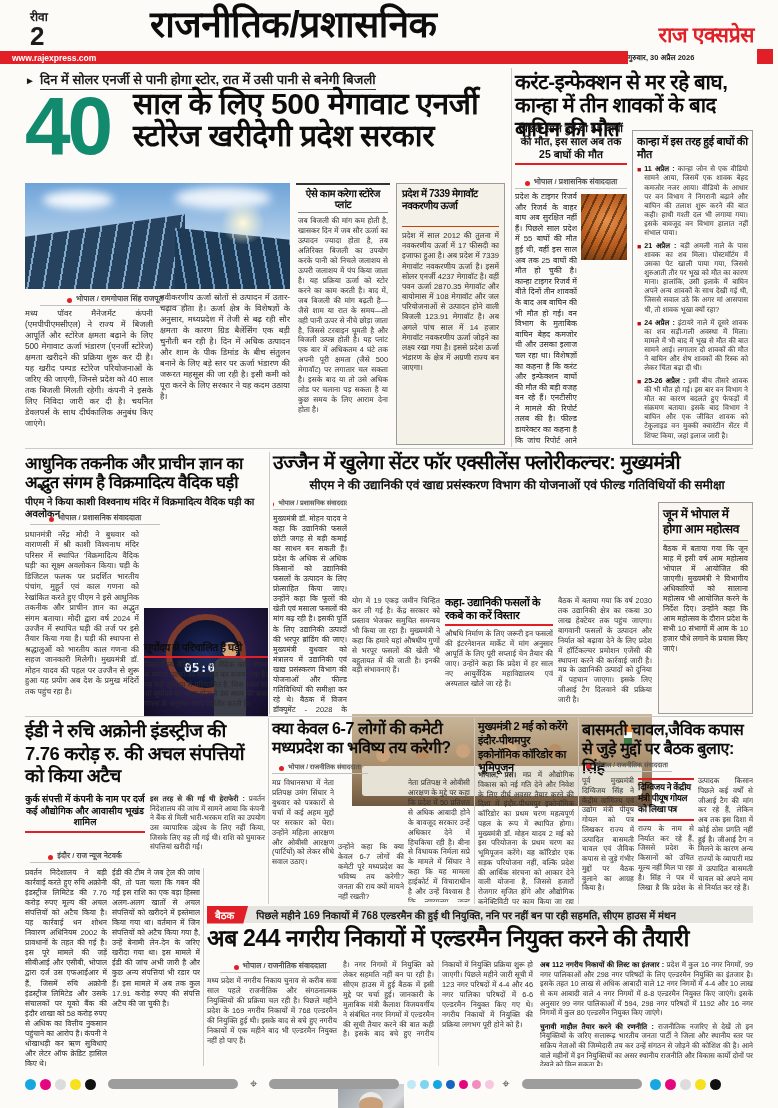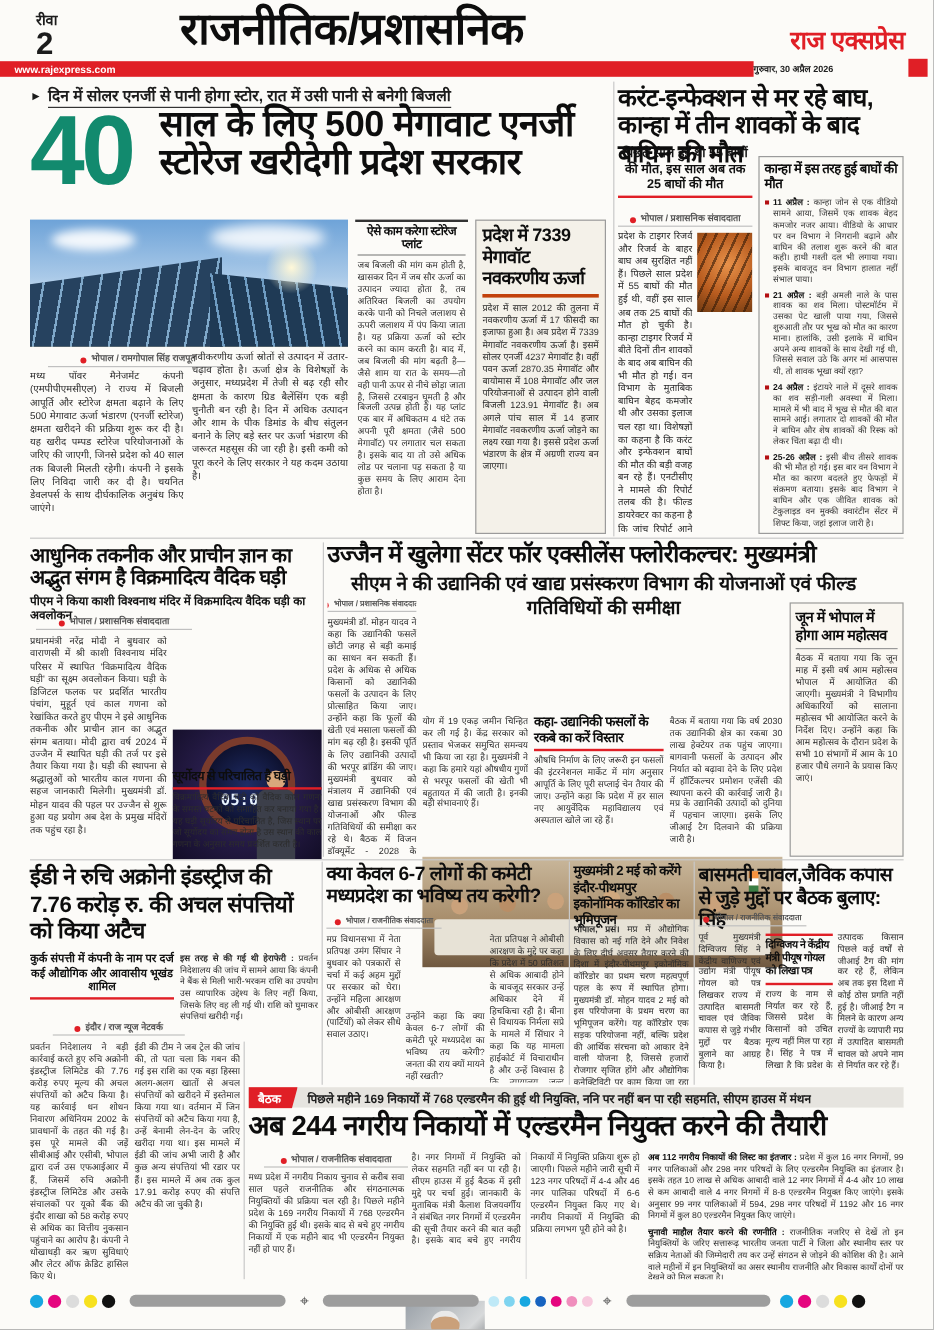--- a/index.html
+++ b/index.html
@@ -66,21 +66,21 @@
     <span>भोपाल / रामगोपाल सिंह राजपूत</span>
   </div>
   <div class="abs body-txt" style="left:25px;top:309px;width:128px;height:136px">मध्य पॉवर मैनेजमेंट कंपनी (एमपीपीएमसीएल) ने राज्य में बिजली आपूर्ति और स्टोरेज क्षमता बढ़ाने के लिए 500 मेगावाट ऊर्जा भंडारण (एनर्जी स्टोरेज) क्षमता खरीदने की प्रक्रिया शुरू कर दी है। यह खरीद पम्पड स्टोरेज परियोजनाओं के जरिए की जाएगी, जिनसे प्रदेश को 40 साल तक बिजली मिलती रहेगी। कंपनी ने इसके लिए निविदा जारी कर दी है। चयनित डेवलपर्स के साथ दीर्घकालिक अनुबंध किए जाएंगे।</div>
   <div class="abs body-txt" style="left:160px;top:293px;width:130px;height:152px">नवीकरणीय ऊर्जा स्रोतों से उत्पादन में उतार-चढ़ाव होता है। ऊर्जा क्षेत्र के विशेषज्ञों के अनुसार, मध्यप्रदेश में तेजी से बढ़ रही सौर क्षमता के कारण ग्रिड बैलेंसिंग एक बड़ी चुनौती बन रही है। दिन में अधिक उत्पादन और शाम के पीक डिमांड के बीच संतुलन बनाने के लिए बड़े स्तर पर ऊर्जा भंडारण की जरूरत महसूस की जा रही है। इसी कमी को पूरा करने के लिए सरकार ने यह कदम उठाया है।</div>
 
   <div class="abs" style="left:296px;top:183px;width:94px;height:262px;border-top:2px solid #333;padding:3px 2px;overflow:hidden">
     <div class="hl" style="font-size:10px;text-align:center;border-bottom:1px solid #888;padding-bottom:2px;margin-bottom:3px">ऐसे काम करेगा स्टोरेज प्लांट</div>
     <div class="body-txt" style="font-size:7.4px;height:232px">जब बिजली की मांग कम होती है, खासकर दिन में जब सौर ऊर्जा का उत्पादन ज्यादा होता है, तब अतिरिक्त बिजली का उपयोग करके पानी को निचले जलाशय से ऊपरी जलाशय में पंप किया जाता है। यह प्रक्रिया ऊर्जा को स्टोर करने का काम करती है। बाद में, जब बिजली की मांग बढ़ती है—जैसे शाम या रात के समय—तो वही पानी ऊपर से नीचे छोड़ा जाता है, जिससे टरबाइन घूमती है और बिजली उत्पन्न होती है। यह प्लांट एक बार में अधिकतम 4 घंटे तक अपनी पूरी क्षमता (जैसे 500 मेगावॉट) पर लगातार चल सकता है। इसके बाद या तो उसे अधिक लोड पर चलाना पड़ सकता है या कुछ समय के लिए आराम देना होता है।</div>
   </div>
   <div class="abs box" style="left:396px;top:183px;width:109px;height:262px;padding:4px 5px;background:#f4f1e9">
-    <div class="hl center" style="font-size:15px;line-height:1.2;border-bottom:3px solid #c2410c;padding-bottom:3px;margin-bottom:4px">प्रदेश में 7339 मेगावॉट नवकरणीय ऊर्जा</div>
+    <div class="hl center" style="font-size:10px;line-height:1.2;border-bottom:1px solid #c2410c;padding-bottom:14px;margin-bottom:4px">प्रदेश में 7339 मेगावॉट नवकरणीय ऊर्जा</div>
     <div class="body-txt" style="font-size:7.6px;height:210px">प्रदेश में साल 2012 की तुलना में नवकरणीय ऊर्जा में 17 फीसदी का इजाफा हुआ है। अब प्रदेश में 7339 मेगावॉट नवकरणीय ऊर्जा है। इसमें सोलर एनर्जी 4237 मेगावॉट है। वहीं पवन ऊर्जा 2870.35 मेगावॉट और बायोमास में 108 मेगावॉट और जल परियोजनाओं से उत्पादन होने वाली बिजली 123.91 मेगावॉट है। अब अगले पांच साल में 14 हजार मेगावॉट नवकरणीय ऊर्जा जोड़ने का लक्ष्य रखा गया है। इससे प्रदेश ऊर्जा भंडारण के क्षेत्र में अग्रणी राज्य बन जाएगा।</div>
   </div>
 
   <div class="abs vdiv" style="left:511px;top:68px;height:379px"></div>
   <div class="abs hl" style="left:515px;top:70px;width:240px;font-size:20.5px;line-height:1.14">करंट-इन्फेक्शन से मर रहे बाघ, कान्हा में तीन शावकों के बाद बाघिन की मौत</div>
   <div class="abs" style="left:515px;top:122px;width:112px">
     <div class="deck" style="font-size:10.5px">पिछले साल हुई थी 55 बाघों की मौत, इस साल अब तक 25 बाघों की मौत</div>
     <div class="rule-red"></div>
   </div>
   <div class="abs byline" style="left:515px;top:176px;width:112px">
@@ -135,21 +135,21 @@
   </div>
   <div class="abs" style="left:144px;top:642px;width:124px">
     <div class="hl center" style="font-size:10.5px">सूर्योदय से परिचालित है घड़ी</div>
     <div class="rule-red"></div>
   </div>
   <div class="abs body-txt" style="left:144px;top:660px;width:124px;height:54px;font-size:7.3px">विक्रमादित्य वैदिक घड़ी को वैदिक काल गणना के समस्त घटकों को समाहित कर बनाया गया है। यह घड़ी सूर्योदय से परिचालित है, जिस स्थान पर जो सूर्योदय का समय होता है उस स्थान की काल गणना के अनुसार समय प्रदर्शित करती है।</div>
 
   <div class="abs vdiv" style="left:269px;top:452px;height:262px"></div>
 
   <div class="abs hl center" style="left:273px;top:452px;width:480px;font-size:19.5px">उज्जैन में खुलेगा सेंटर फॉर एक्सीलेंस फ्लोरीकल्चर: मुख्यमंत्री</div>
-  <div class="abs deck" style="left:283px;top:478px;width:440px;font-size:16px">सीएम ने की उद्यानिकी एवं खाद्य प्रसंस्करण विभाग की योजनाओं एवं फील्ड गतिविधियों की समीक्षा</div>
+  <div class="abs deck" style="left:297px;top:478px;width:440px;font-size:12px">सीएम ने की उद्यानिकी एवं खाद्य प्रसंस्करण विभाग की योजनाओं एवं फील्ड गतिविधियों की समीक्षा</div>
   <div class="abs byline" style="left:273px;top:498px;width:74px;font-size:6.6px">
     <span class="bdot"></span>
     <span>भोपाल / प्रशासनिक संवाददाता</span>
   </div>
   <div class="abs body-txt" style="left:273px;top:514px;width:74px;height:200px;font-size:7.5px">मुख्यमंत्री डॉ. मोहन यादव ने कहा कि उद्यानिकी फसलें छोटी जगह से बड़ी कमाई का साधन बन सकती हैं। प्रदेश के अधिक से अधिक किसानों को उद्यानिकी फसलों के उत्पादन के लिए प्रोत्साहित किया जाए। उन्होंने कहा कि फूलों की खेती एवं मसाला फसलों की मांग बढ़ रही है। इसकी पूर्ति के लिए उद्यानिकी उत्पादों की भरपूर ब्रांडिंग की जाए। मुख्यमंत्री बुधवार को मंत्रालय में उद्यानिकी एवं खाद्य प्रसंस्करण विभाग की योजनाओं और फील्ड गतिविधियों की समीक्षा कर रहे थे। बैठक में विजन डॉक्यूमेंट - 2028 के मद्देनजर विस्तार से चर्चा हुई।</div>
   <div class="abs photo" style="left:352px;top:500px;width:300px;height:92px;background:linear-gradient(180deg,#c9b79b 0%,#a98f6d 55%,#6f5840 100%)">
     <div class="abs" style="left:10px;top:52px;width:280px;height:30px;background:#e7e2d6;border-radius:3px"></div>
     <div class="abs" style="left:24px;top:34px;width:14px;height:14px;border-radius:50%;background:#caa27b"></div>
     <div class="abs" style="left:64px;top:32px;width:14px;height:14px;border-radius:50%;background:#b98e66"></div>
     <div class="abs" style="left:104px;top:30px;width:14px;height:14px;border-radius:50%;background:#caa27b"></div>
@@ -178,21 +178,21 @@
 
   <div class="abs hl center" style="left:25px;top:720px;width:240px;font-size:18.5px;line-height:1.22">ईडी ने रुचि अक्रोनी इंडस्ट्रीज की 7.76 करोड़ रु. की अचल संपत्तियों को किया अटैच</div>
   <div class="abs body-txt" style="left:150px;top:794px;width:115px;height:74px;font-size:7.2px">
     <b class="note">इस तरह से की गई थी हेराफेरी :</b>
     <span>प्रवर्तन निदेशालय की जांच में सामने आया कि कंपनी ने बैंक से मिली भारी-भरकम राशि का उपयोग उस व्यापारिक उद्देश्य के लिए नहीं किया, जिसके लिए वह ली गई थी। राशि को घुमाकर संपत्तियां खरीदी गईं।</span>
   </div>
   <div class="abs" style="left:25px;top:794px;width:120px">
     <div class="deck" style="font-size:9.3px">कुर्क संपत्ती में कंपनी के नाम पर दर्ज कई औद्योगिक और आवासीय भूखंड शामिल</div>
     <div class="rule-red"></div>
   </div>
-  <div class="abs byline" style="left:44px;top:850px;width:110px">
+  <div class="abs byline" style="left:30px;top:850px;width:110px">
     <span class="bdot"></span>
     <span>इंदौर / राज न्यूज नेटवर्क</span>
   </div>
   <div class="abs body-txt" style="left:25px;top:868px;width:82px;height:198px;font-size:7.5px">प्रवर्तन निदेशालय ने बड़ी कार्रवाई करते हुए रुचि अक्रोनी इंडस्ट्रीज लिमिटेड की 7.76 करोड़ रुपए मूल्य की अचल संपत्तियों को अटैच किया है। यह कार्रवाई धन शोधन निवारण अधिनियम 2002 के प्रावधानों के तहत की गई है। इस पूरे मामले की जड़ें सीबीआई और एसीबी, भोपाल द्वारा दर्ज उस एफआईआर में हैं, जिसमें रुचि अक्रोनी इंडस्ट्रीज लिमिटेड और उसके संचालकों पर यूको बैंक की इंदौर शाखा को 58 करोड़ रुपए से अधिक का वित्तीय नुकसान पहुंचाने का आरोप है। कंपनी ने धोखाधड़ी कर ऋण सुविधाएं और लेटर ऑफ क्रेडिट हासिल किए थे।</div>
   <div class="abs body-txt" style="left:112px;top:868px;width:88px;height:198px;font-size:7.5px">ईडी की टीम ने जब ट्रेल की जांच की, तो पता चला कि गबन की गई इस राशि का एक बड़ा हिस्सा अलग-अलग खातों से अचल संपत्तियों को खरीदने में इस्तेमाल किया गया था। वर्तमान में जिन संपत्तियों को अटैच किया गया है, उन्हें बेनामी लेन-देन के जरिए खरीदा गया था। इस मामले में ईडी की जांच अभी जारी है और कुछ अन्य संपत्तियां भी रडार पर हैं। इस मामले में अब तक कुल 17.91 करोड़ रुपए की संपत्ति अटैच की जा चुकी है।</div>
 
   <div class="abs vdiv" style="left:268px;top:718px;height:186px"></div>
 
   <div class="abs hl center" style="left:272px;top:720px;width:198px;font-size:16px;line-height:1.18">क्या केवल 6-7 लोगों की कमेटी मध्यप्रदेश का भविष्य तय करेगी?</div>
   <div class="abs byline" style="left:272px;top:762px;width:96px;font-size:6.6px">

